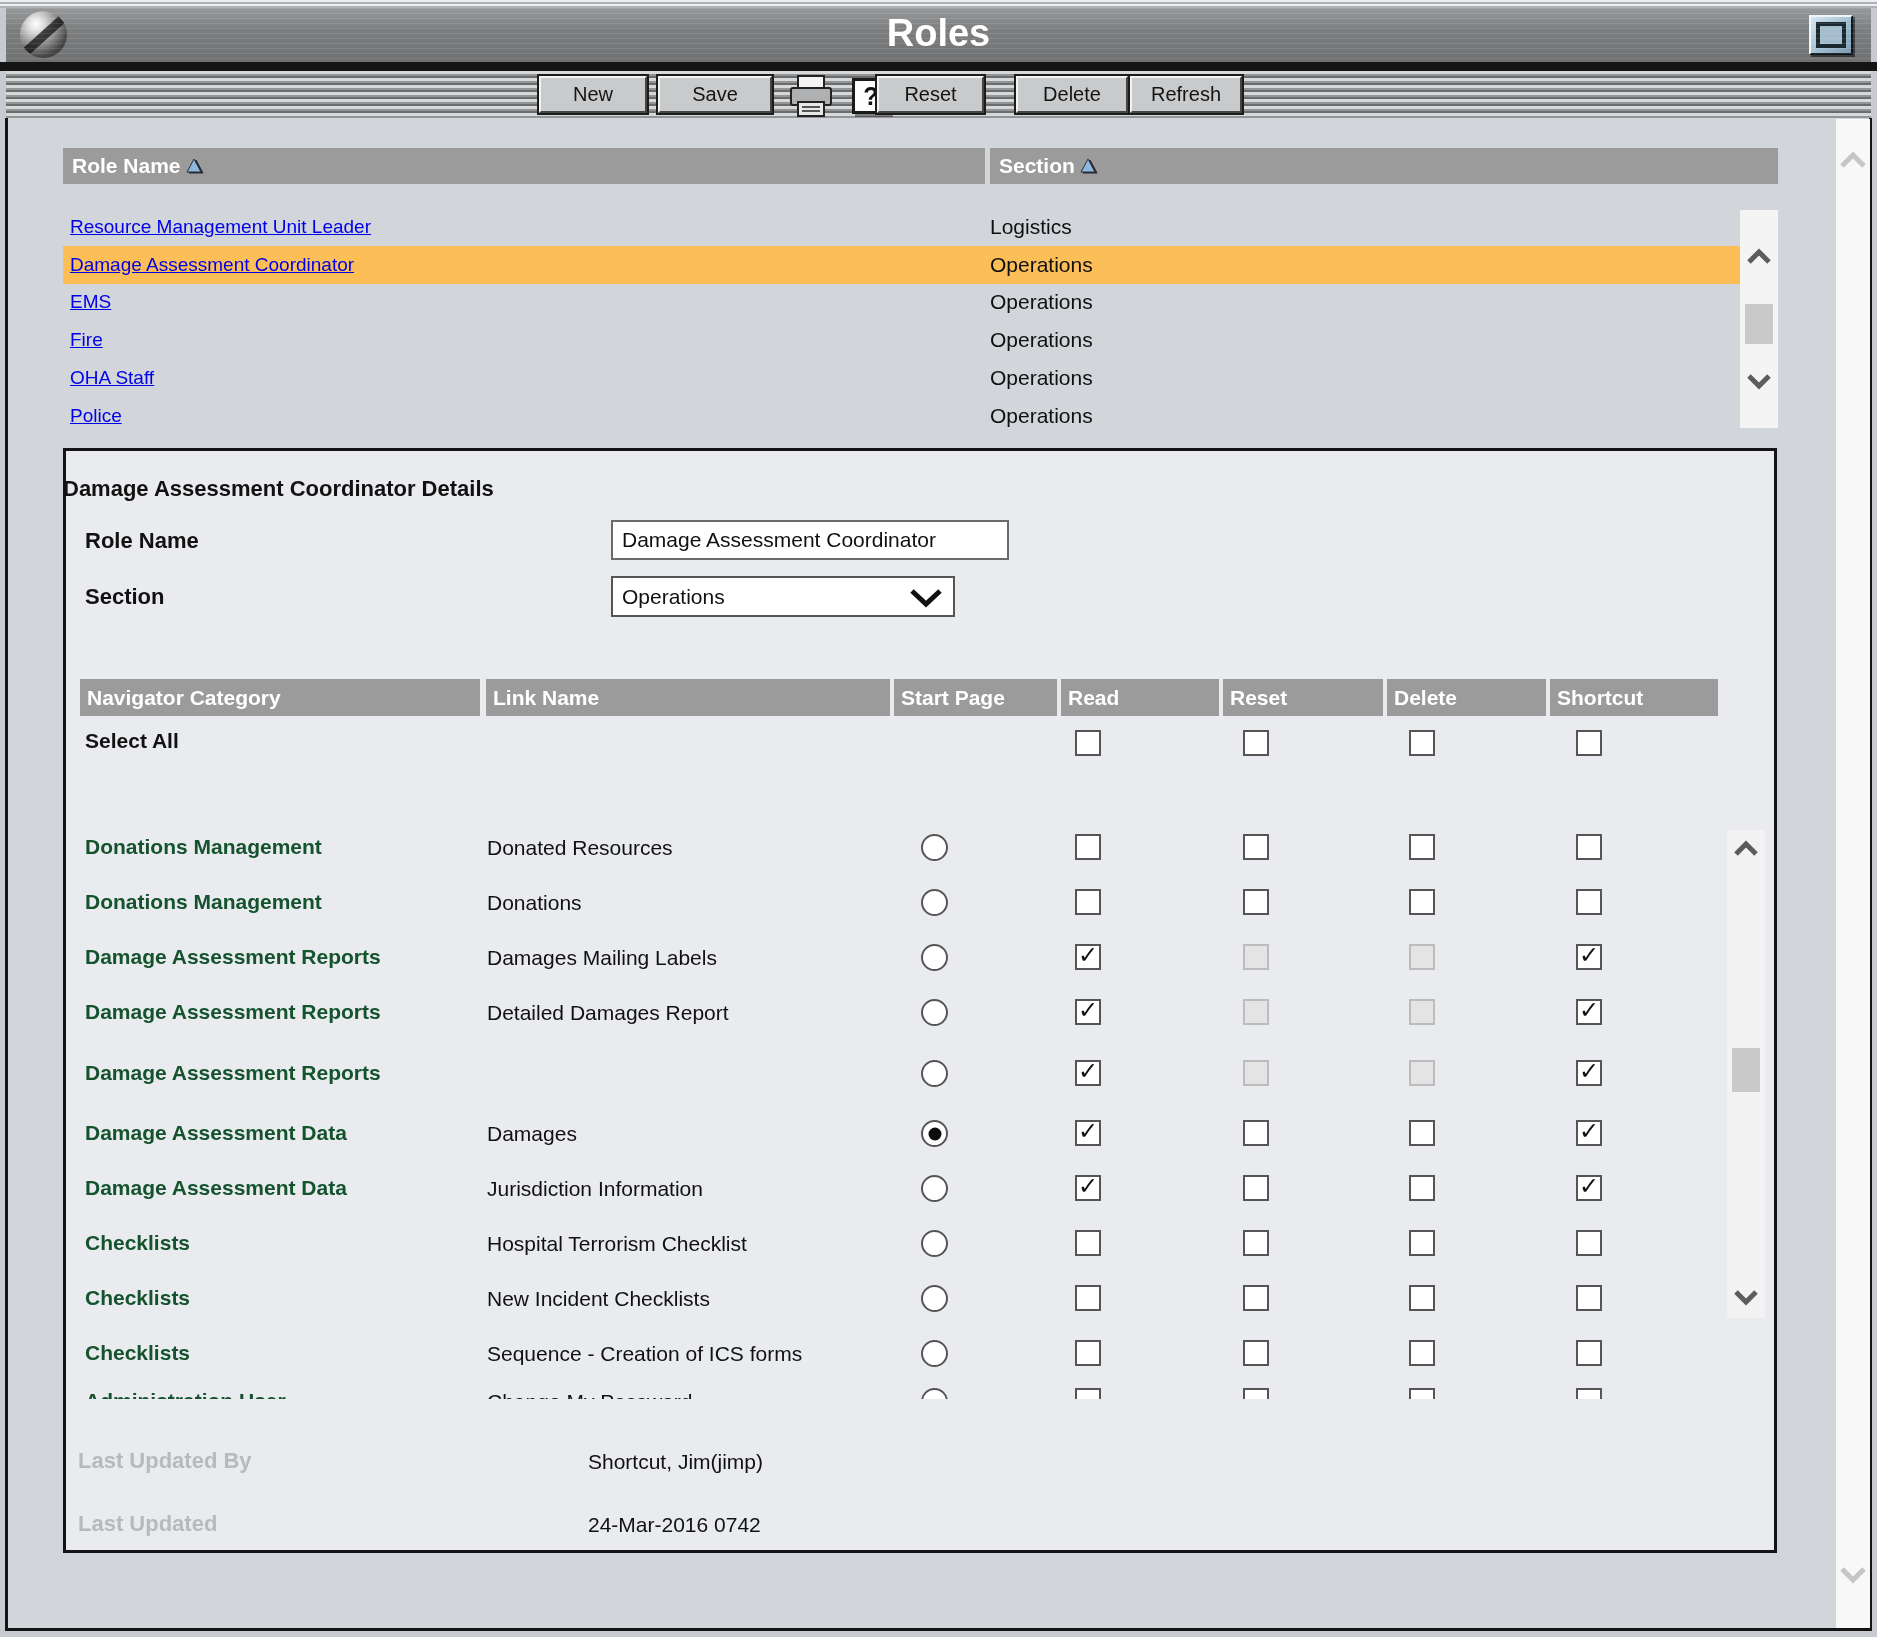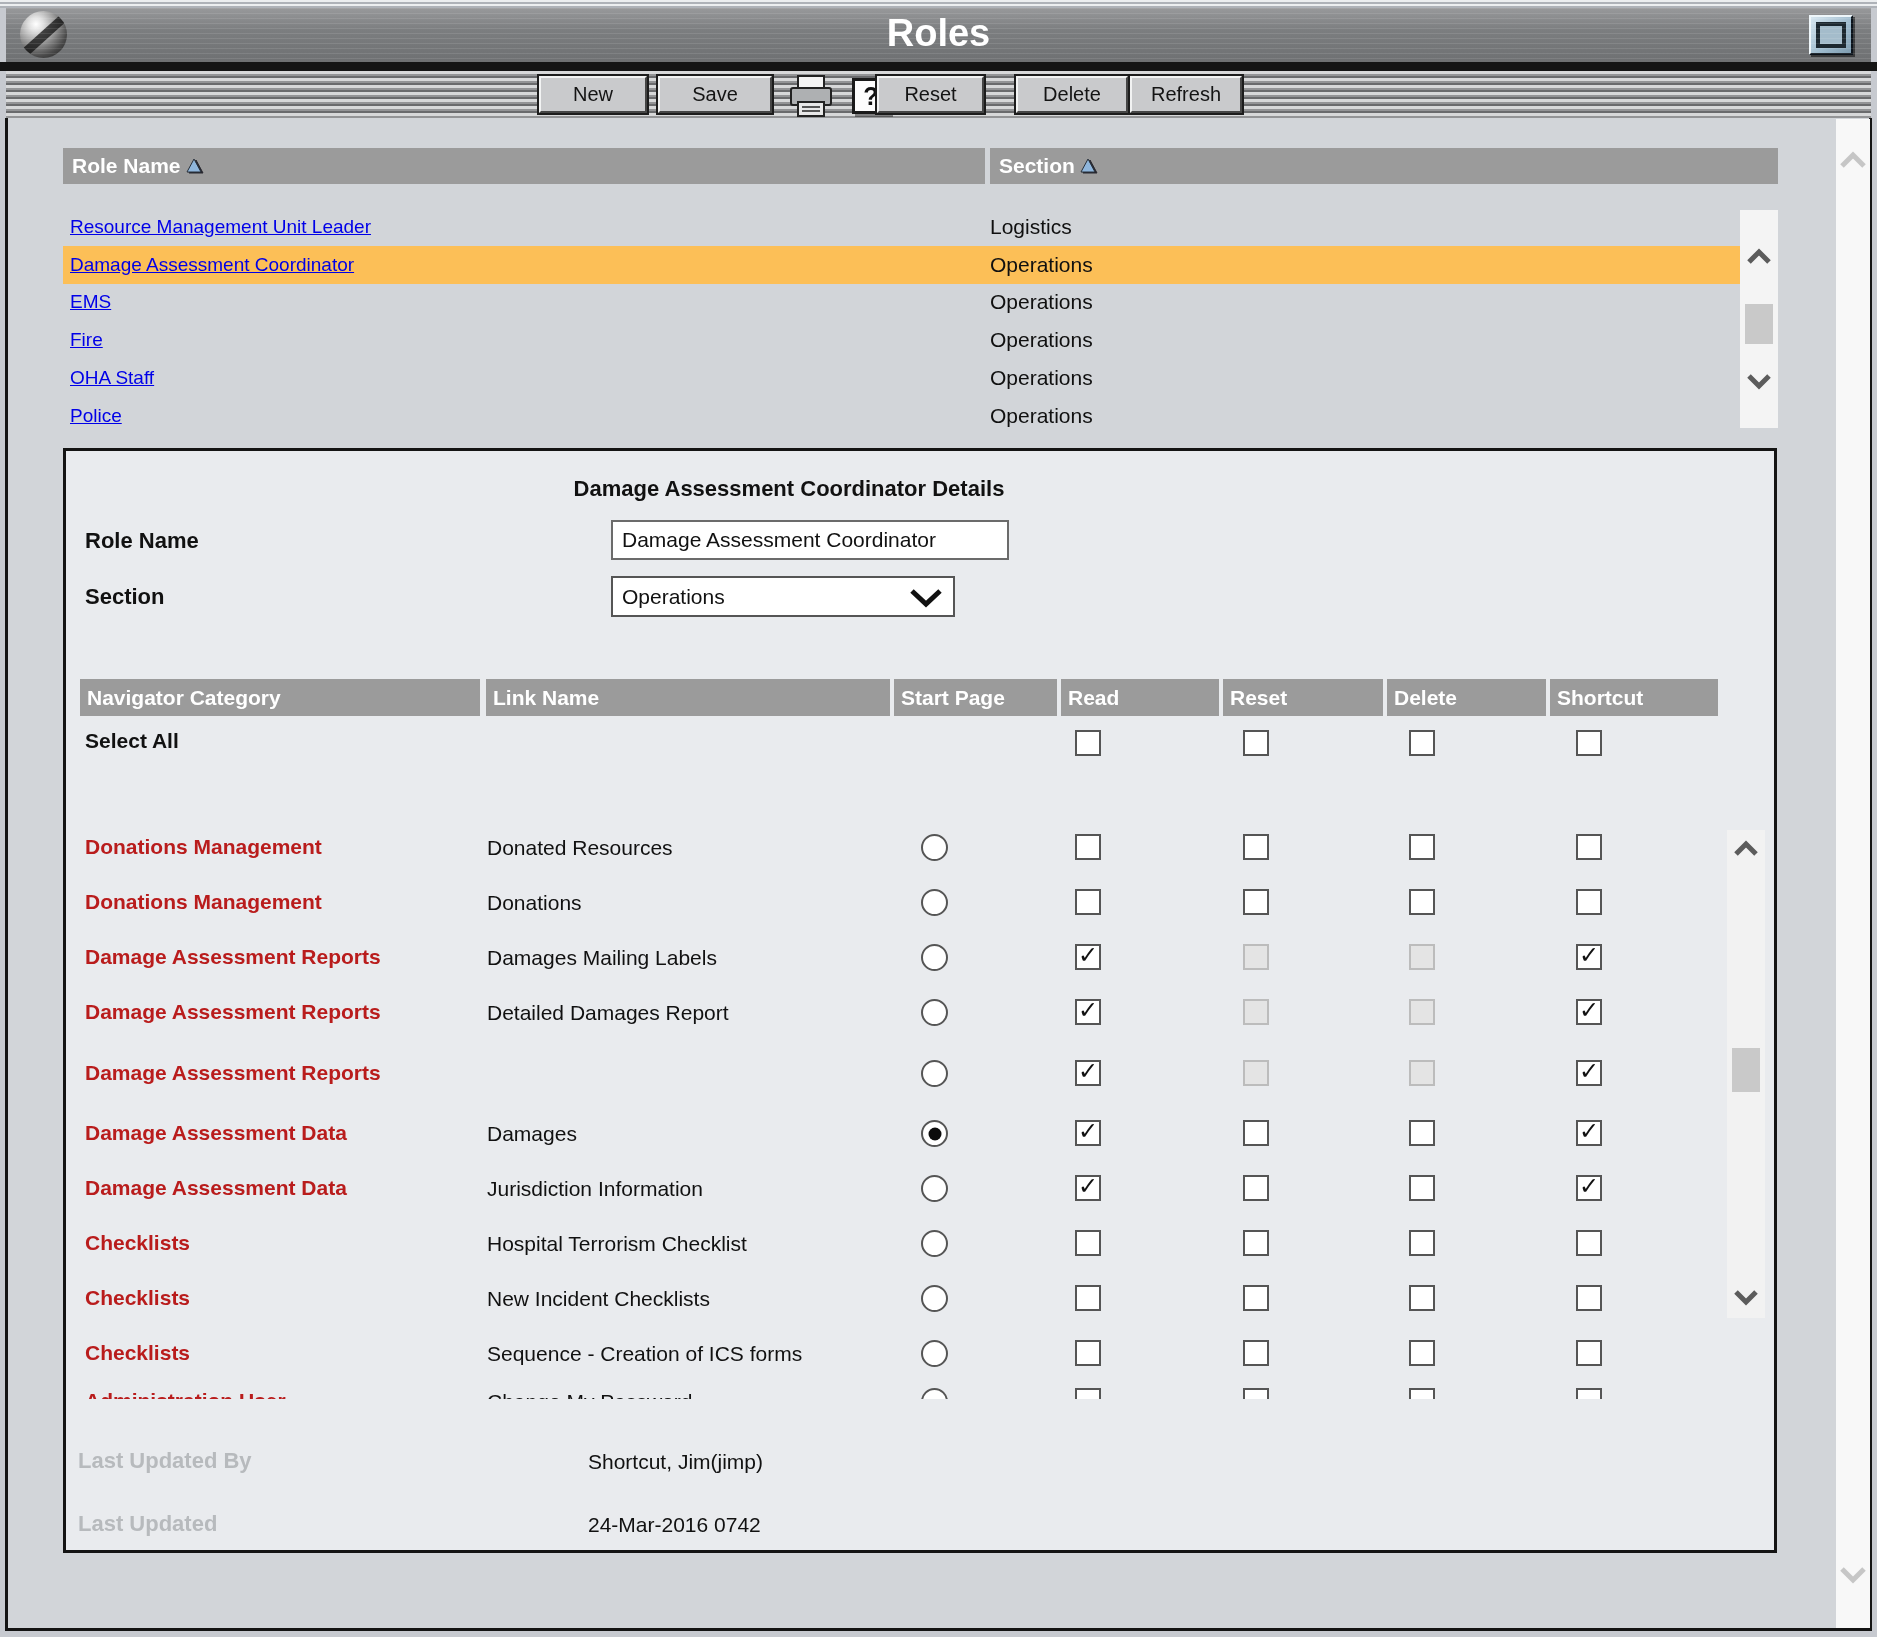--- a/index.html
+++ b/index.html
@@ -30,30 +30,30 @@
   .role-section{position:absolute;left:927px;top:50%;transform:translateY(-50%);color:#101010;font-size:21px;white-space:nowrap;}
   .sb{position:absolute;background:#f4f4f4;}
   .list-sb{left:1740px;top:210px;width:38px;height:218px;}
   .sb .chev{position:absolute;left:50%;transform:translateX(-50%);}
   .sb-thumb{position:absolute;left:5px;right:5px;background:#c9c9c9;}
   .list-sb .sb-thumb{top:94px;height:40px;}
   .outer-sb{left:1836px;top:119px;width:34px;height:1509px;background:#f8f8f8;}
   .perm-sb{left:1727px;top:830px;width:38px;height:488px;background:#f2f2f2;}
   .perm-sb .sb-thumb{top:218px;height:44px;}
   .details-box{position:absolute;left:63px;top:448px;width:1714px;height:1105px;border:3px solid #141414;background:#e9ebee;box-sizing:border-box;}
-  .details-title{position:absolute;left:63px;width:1452px;top:476px;text-align:center;font-size:22px;font-weight:700;color:#111;}
+  .details-title{position:absolute;left:63px;width:1452px;top:476px;font-size:22px;font-weight:700;color:#111;}
   .fld-label{position:absolute;font-size:22px;font-weight:700;color:#111;}
   .fld-input{position:absolute;left:611px;top:520px;width:398px;height:40px;box-sizing:border-box;border:2px solid #6b6b6b;background:#fff;font-family:"Liberation Sans",sans-serif;font-size:21px;color:#111;padding:0 9px;}
   .fld-select{position:absolute;left:611px;top:576px;width:344px;height:41px;box-sizing:border-box;border:2px solid #555;background:#fff;font-size:21px;color:#111;line-height:37px;padding-left:9px;cursor:pointer;}
   .fld-select .chevron{position:absolute;right:10px;top:10px;}
   .perm-h{position:absolute;top:679px;height:37px;background:#9b9b9b;color:#fff;font-size:21px;font-weight:700;line-height:37px;padding-left:7px;box-sizing:border-box;white-space:nowrap;overflow:hidden;}
   .select-all-label{position:absolute;left:85px;top:729px;font-size:21px;font-weight:700;color:#111;}
   #perm-rows{position:absolute;left:63px;top:770px;width:1662px;height:629px;overflow:hidden;}
   .perm-row{position:absolute;left:0;width:100%;}
-  .perm-cat{position:absolute;left:22px;top:50%;transform:translateY(-50%);font-size:21px;font-weight:700;color:#b91c1c;white-space:nowrap;}
+  .perm-cat{position:absolute;left:22px;top:50%;transform:translateY(-50%);font-size:21px;font-weight:700;color:#14532d;white-space:nowrap;}
   .perm-link{position:absolute;left:424px;top:50%;transform:translateY(-50%);font-size:21px;color:#111;line-height:27px;}
   .radio{position:absolute;width:27px;height:27px;border-radius:50%;border:2px solid #555;background:#fff;box-sizing:border-box;top:50%;margin-top:-13px;cursor:pointer;}
   .radio.selected::after{content:"";position:absolute;width:13px;height:13px;border-radius:50%;background:#0c0c0c;top:50%;left:50%;transform:translate(-50%,-50%);}
   .cb{position:absolute;width:26px;height:26px;box-sizing:border-box;background:#fff;border:2px solid #555;top:50%;margin-top:-13px;cursor:pointer;}
   .cb.checked::after{content:"\2713";font-family:"DejaVu Sans",sans-serif;font-weight:700;font-size:24px;color:#111;position:absolute;top:-5px;left:1px;}
   .cb.disabled{background:#e4e4e4;border-color:#bcbcbc;cursor:default;}
   .foot-label{position:absolute;left:78px;font-size:22px;font-weight:700;color:#b7babd;}
   .foot-value{position:absolute;left:588px;font-size:21px;color:#111;}
 </style>
 </head>

